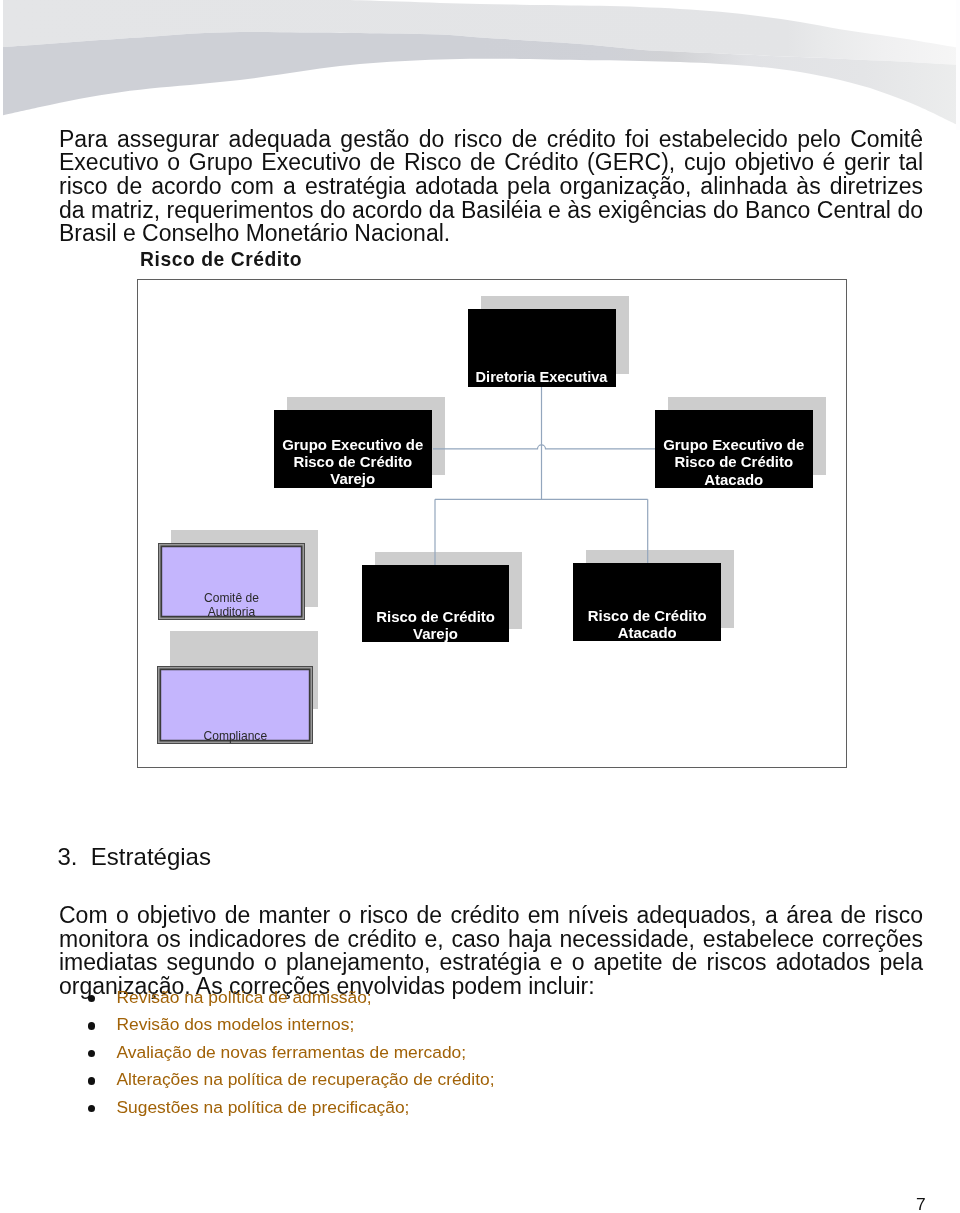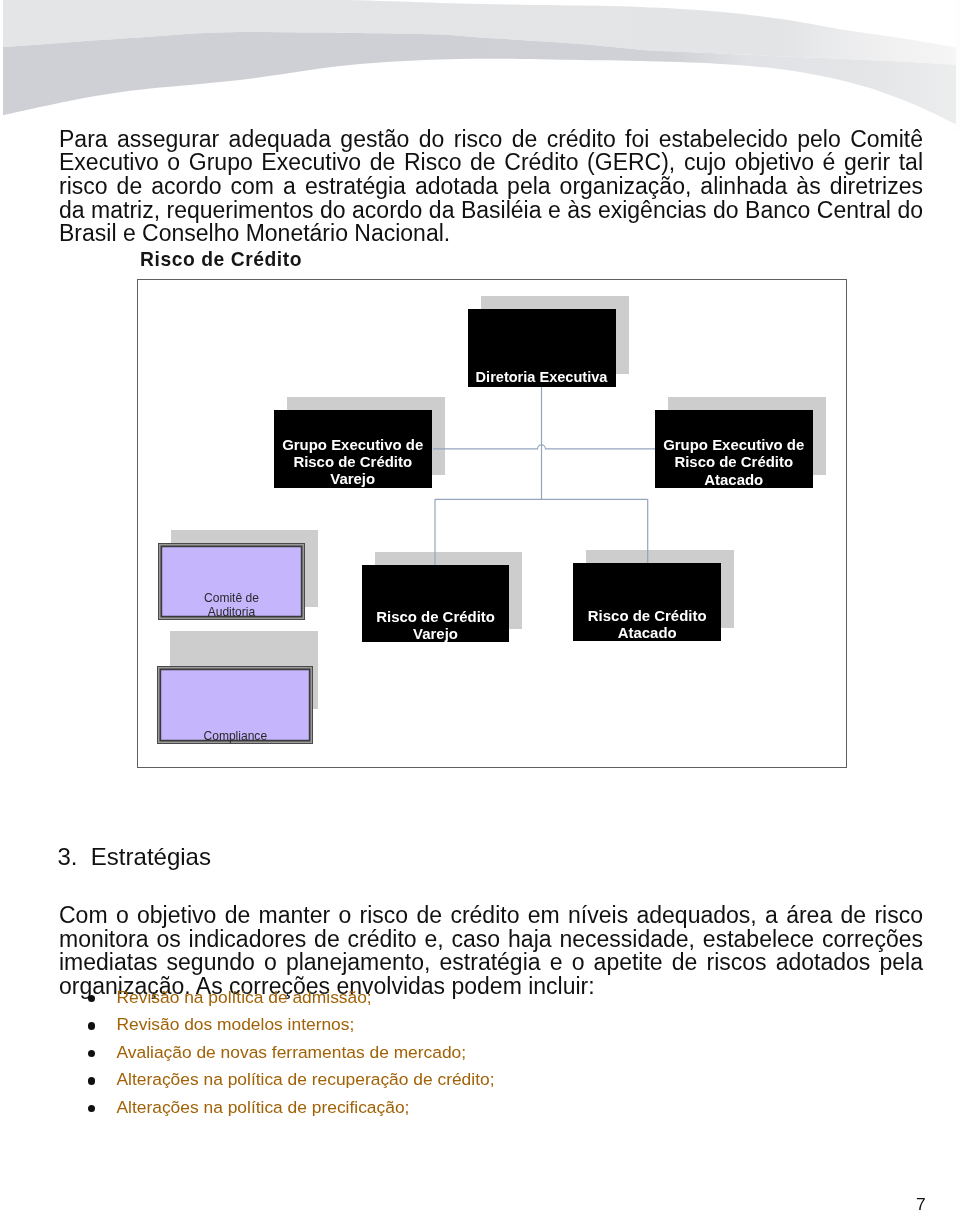--- a/index.html
+++ b/index.html
@@ -99,16 +99,16 @@
       </div>
     </div>
 
   <div id="heading"><span>3.</span>  <span>Estratégias</span></div>
   <div class="para" id="p2">Com o objetivo de manter o risco de crédito em níveis adequados, a área de risco monitora os indicadores de crédito e, caso haja necessidade, estabelece correções imediatas segundo o planejamento, estratégia e o apetite de riscos adotados pela organização. As correções envolvidas podem incluir:</div>
   <div id="bullets">
       <div class="bullet"><i></i><span>Revisão na política de admissão;</span></div>
       <div class="bullet"><i></i><span>Revisão dos modelos internos;</span></div>
       <div class="bullet"><i></i><span>Avaliação de novas ferramentas de mercado;</span></div>
       <div class="bullet"><i></i><span>Alterações na política de recuperação de crédito;</span></div>
-      <div class="bullet"><i></i><span>Alterações na política de precificação;</span></div>
+      <div class="bullet"><i></i><span>Sugestões na política de precificação;</span></div>
     </div>
   <div id="pageno">7</div>
 </div>
 
 </body></html>

